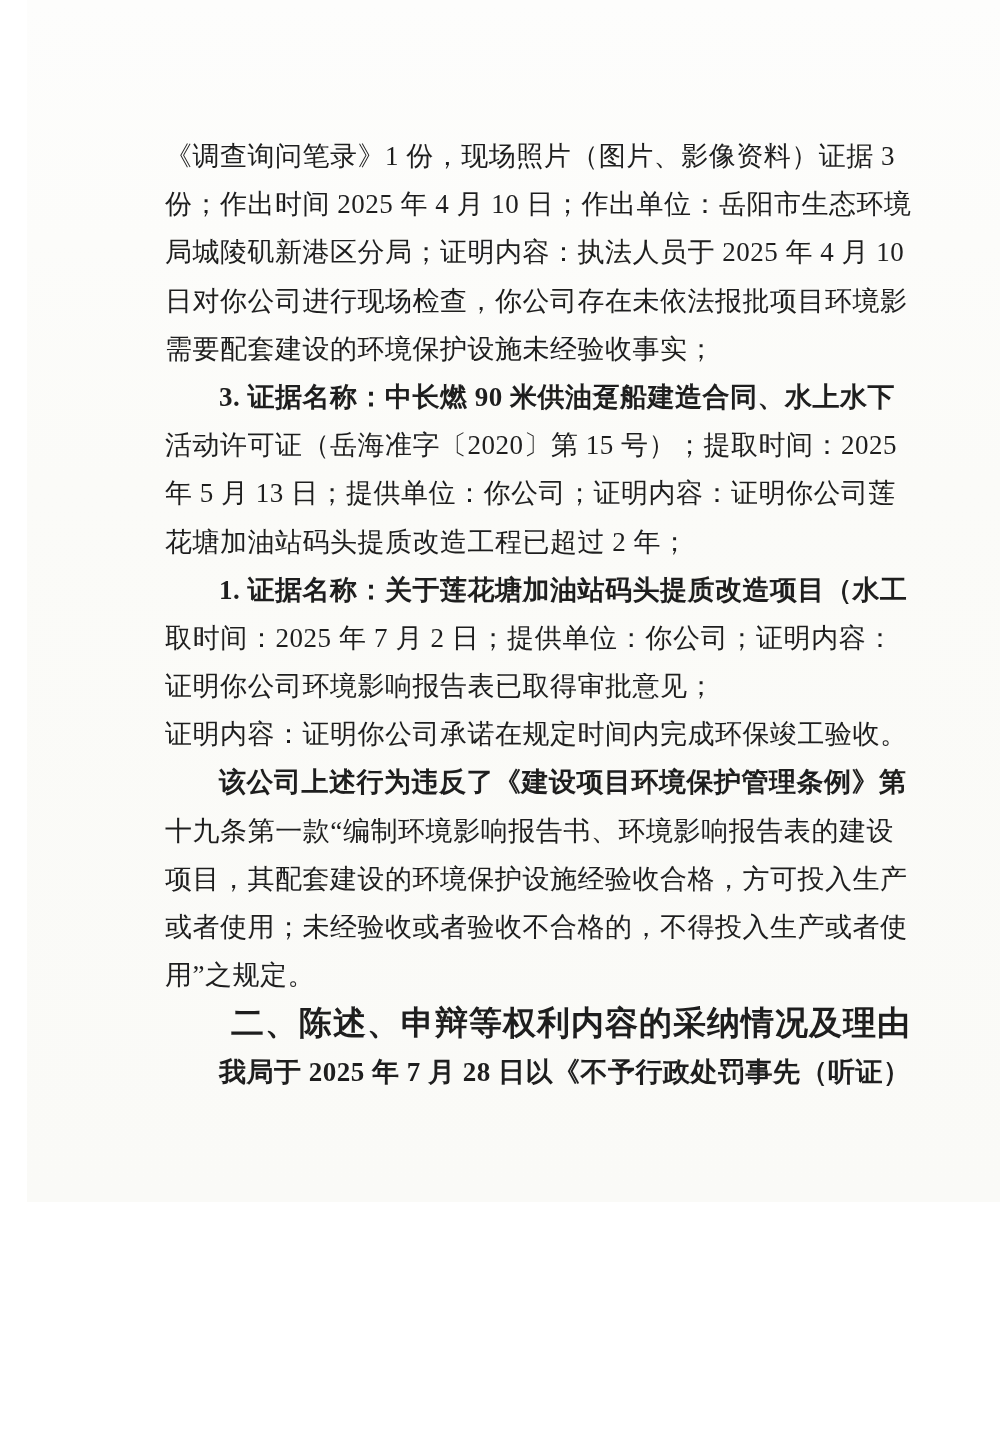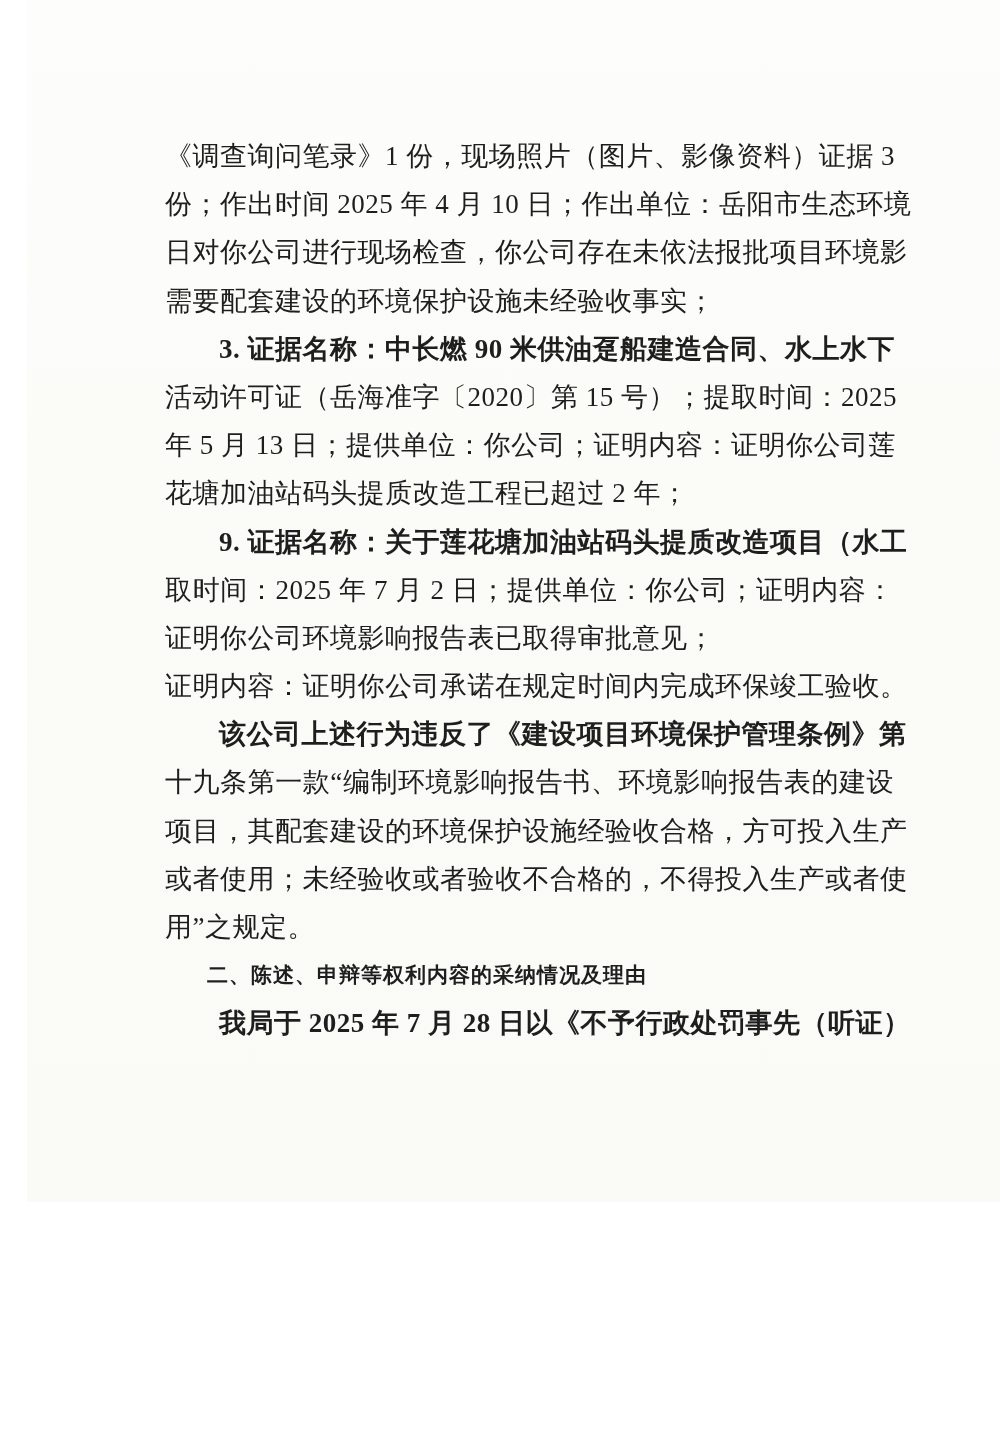--- a/index.html
+++ b/index.html
@@ -35,38 +35,39 @@
   .line.fill {
     text-align-last: justify;
   }
   .line.indent {
     text-indent: 2em;
     font-weight: bold;
   }
   .line.heading {
     font-family: "Liberation Sans", "DejaVu Sans", sans-serif;
     font-weight: 700;
-    font-size: 21px;
+    font-size: 33px;
     letter-spacing: 1px;
   }
 </style>
 </head>
 <body>
 
 <div class="page">
   <div class="textblock">
       <div class="line fill">《调查询问笔录》1 份，现场照片（图片、影像资料）证据 3</div>
       <div class="line fill">份；作出时间 2025 年 4 月 10 日；作出单位：岳阳市生态环境</div>
+      <div class="line fill">局城陵矶新港区分局；证明内容：执法人员于 2025 年 4 月 10</div>
       <div class="line fill">日对你公司进行现场检查，你公司存在未依法报批项目环境影</div>
       <div class="line">需要配套建设的环境保护设施未经验收事实；</div>
       <div class="line fill indent">3. 证据名称：中长燃 90 米供油趸船建造合同、水上水下</div>
       <div class="line fill">活动许可证（岳海准字〔2020〕第 15 号）；提取时间：2025</div>
       <div class="line fill">年 5 月 13 日；提供单位：你公司；证明内容：证明你公司莲</div>
       <div class="line">花塘加油站码头提质改造工程已超过 2 年；</div>
-      <div class="line fill indent">9. 证据名称：关于莲花塘加油站码头提质改造项目（水工</div>
+      <div class="line fill indent">1. 证据名称：关于莲花塘加油站码头提质改造项目（水工</div>
       <div class="line fill">取时间：2025 年 7 月 2 日；提供单位：你公司；证明内容：</div>
       <div class="line">证明你公司环境影响报告表已取得审批意见；</div>
       <div class="line fill">证明内容：证明你公司承诺在规定时间内完成环保竣工验收。</div>
       <div class="line fill indent">该公司上述行为违反了《建设项目环境保护管理条例》第</div>
       <div class="line fill">十九条第一款“编制环境影响报告书、环境影响报告表的建设</div>
       <div class="line fill">项目，其配套建设的环境保护设施经验收合格，方可投入生产</div>
       <div class="line fill">或者使用；未经验收或者验收不合格的，不得投入生产或者使</div>
       <div class="line">用”之规定。</div>
       <div class="line indent heading">二、陈述、申辩等权利内容的采纳情况及理由</div>
       <div class="line fill indent">我局于 2025 年 7 月 28 日以《不予行政处罚事先（听证）</div>

